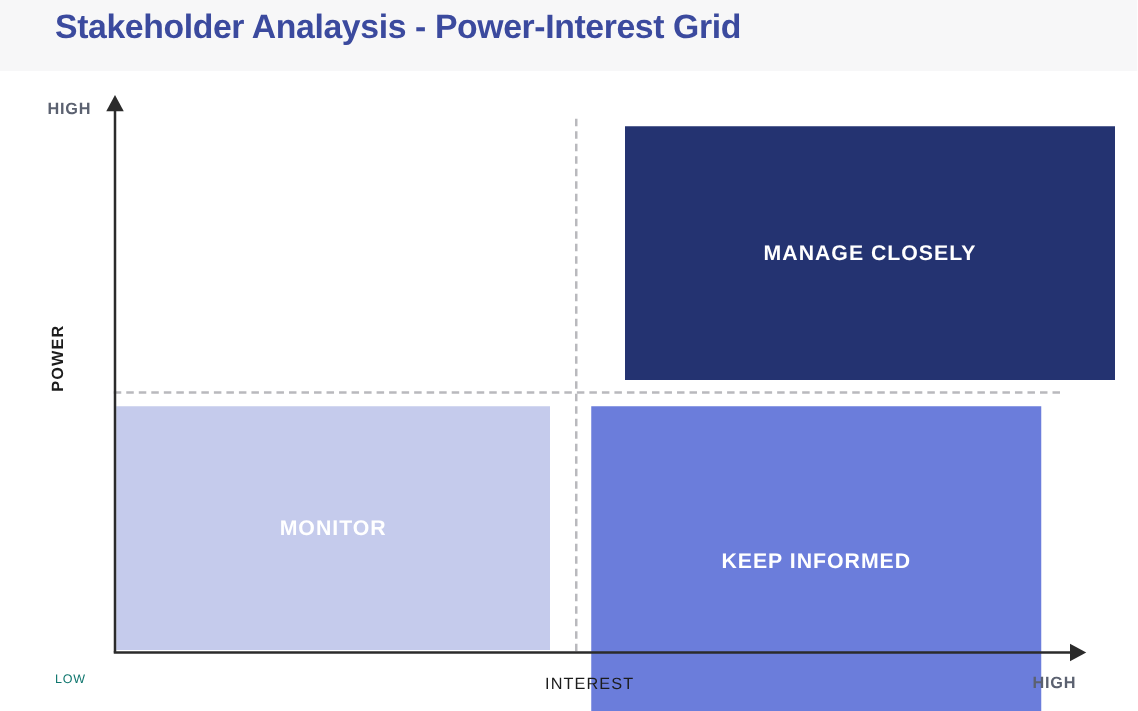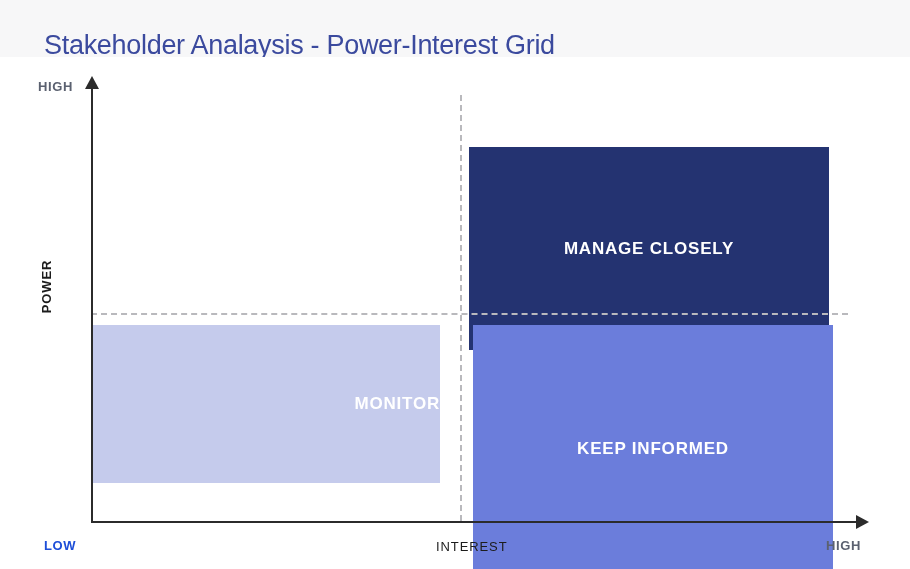--- a/index.html
+++ b/index.html
@@ -28,26 +28,25 @@
     top: 0;
     width: 910px;
     height: 57px;
     background: #f7f7f8;
   }
   .page-title {
     position: absolute;
     left: 44px;
     top: 6px;
     font-size: 27px;
-    font-weight: normal;
+    font-weight: bold;
     color: #3b4a9e;
     letter-spacing: -0.3px;
     white-space: nowrap;
     font-family: "Liberation Sans", sans-serif;
-    margin-top: 24px;
   }
 
   
   .plot {
     position: absolute;
     left: 0;
     top: 57px;
     width: 910px;
     height: 512px;
     background: #ffffff;
@@ -101,22 +100,22 @@
   }
   .quad-label {
     font-size: 17px;
     font-weight: bold;
     letter-spacing: 0.8px;
     color: #ffffff;
     text-align: center;
     font-family: "Liberation Sans", sans-serif;
   }
   .quad-tl { left: 93px;  top: 44px;  width: 347px; height: 203px; }
-  .quad-tr { left: 469px; top: 44px;  width: 360px; height: 203px; margin-top: 46px; }
-  .quad-bl { left: 93px;  top: 268px; width: 347px; height: 158px; justify-content: flex-end; }
+  .quad-tr { left: 500px; top: 44px;  width: 392px; height: 203px; }
+  .quad-bl { left: 93px;  top: 268px; width: 347px; height: 195px; }
   .quad-br { left: 473px; top: 268px; width: 360px; height: 248px; }
 
   .quad-bl .quad-label { color: #ffffff; }
 
   
   .dash-v {
     position: absolute;
     left: 460px;
     top: 38px;
     width: 0;
@@ -153,24 +152,24 @@
     text-align: center;
     font-size: 13px;
     font-weight: bold;
     letter-spacing: 0.9px;
     color: #1c1c1c;
     transform: rotate(-90deg);
   }
   .lbl-low-x {
     left: 44px;
     top: 481px;
-    font-size: 13px;
-    font-weight: bold;
+    font-size: 10px;
+    font-weight: normal;
     letter-spacing: 0.6px;
-    color: #1d4ed8;
+    color: #0f766e;
   }
   .lbl-interest {
     left: 436px;
     top: 482px;
     font-size: 13px;
     font-weight: normal;
     letter-spacing: 0.9px;
     color: #1c1c1c;
   }
   .lbl-high-x {

